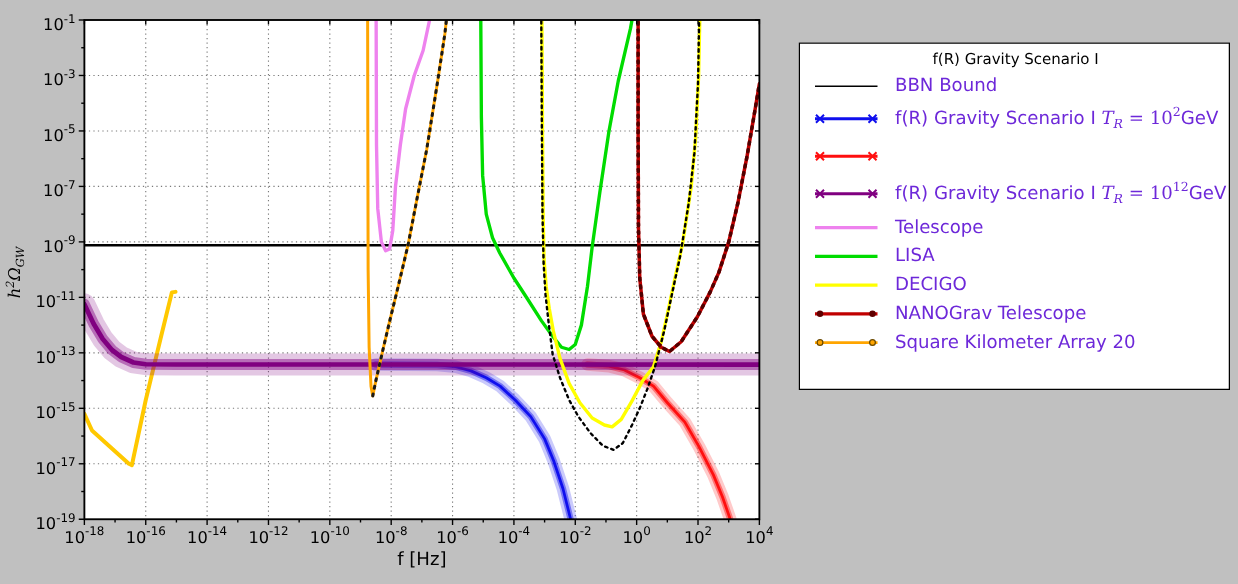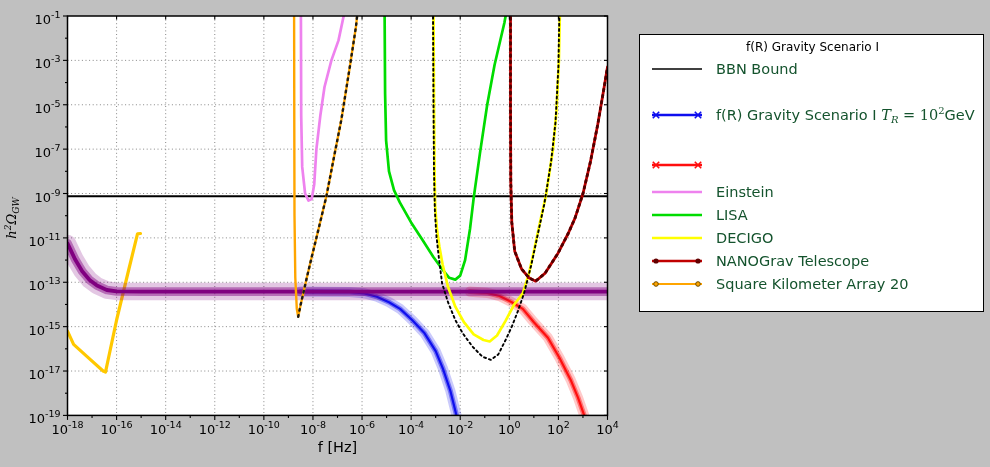--- a/index.html
+++ b/index.html
@@ -2,23 +2,23 @@
 <html><head>
 <meta charset="utf-8">
 <style>
   html,body{margin:0;padding:0;}
   body{width:990px;height:467px;background:#c0c0c0;font-family:"DejaVu Sans","Liberation Sans",sans-serif;position:relative;overflow:hidden;}
   #figure{position:absolute;left:0;top:0;width:990px;height:467px;}
   #plot-svg{position:absolute;left:0;top:0;}
   #legend{position:absolute;left:639px;top:34px;width:345px;height:278px;background:#ffffff;border:1px solid #000;box-sizing:border-box;padding:5px 6px 2px 8px;overflow:hidden;}
   .legend-title{display:block;text-align:center;font-size:12px;color:#000;margin-bottom:3px;}
   .legend-row{display:flex;align-items:center;height:23px;}
-  .legend-row.math{height:30px;margin-top:20px;}
+  .legend-row.math{height:30px;}
   .legend-sample{width:58px;flex:0 0 58px;margin-right:10px;}
-  .legend-label{font-size:14.5px;color:#14532d;white-space:nowrap;}
+  .legend-label{font-size:14.5px;color:#6d28d9;white-space:nowrap;}
   .m-ser{font-family:"DejaVu Serif","Liberation Serif",serif;}
   .m-it{font-style:italic;}
   .m-sub{font-size:10px;vertical-align:-3px;}
   .m-sup{font-size:10px;vertical-align:6px;}
 </style>
 </head>
 <body>
 
 <div id="figure">
   <svg id="plot-svg" width="990" height="467" viewBox="0 0 990 467">
@@ -178,25 +178,33 @@
           </svg>
           <span class="legend-label"><span>f(R) Gravity Scenario I </span><span class="m-ser m-it">T</span><span class="m-ser m-it m-sub">R</span><span class="m-ser"> = 10</span><span class="m-ser m-sup">2</span><span>GeV</span></span>
         </div>
         <div class="legend-row math">
           <svg width="58" height="16" viewBox="0 0 58 16" class="legend-sample">
             <line x1="4" x2="54" y1="8" y2="8" stroke="#ff0f0f" stroke-width="2.4"></line>
             <path d="M4.8 4.8L11.2 11.2M4.8 11.2L11.2 4.8" stroke="#ff0f0f" stroke-width="1.6"></path>
             <path d="M46.8 4.8L53.2 11.2M46.8 11.2L53.2 4.8" stroke="#ff0f0f" stroke-width="1.6"></path>
           </svg>
         </div>
+        <div class="legend-row math">
+          <svg width="58" height="16" viewBox="0 0 58 16" class="legend-sample">
+            <line x1="4" x2="54" y1="8" y2="8" stroke="#800080" stroke-width="2.4"></line>
+            <path d="M4.8 4.8L11.2 11.2M4.8 11.2L11.2 4.8" stroke="#800080" stroke-width="1.6"></path>
+            <path d="M46.8 4.8L53.2 11.2M46.8 11.2L53.2 4.8" stroke="#800080" stroke-width="1.6"></path>
+          </svg>
+          <span class="legend-label"><span>f(R) Gravity Scenario I </span><span class="m-ser m-it">T</span><span class="m-ser m-it m-sub">R</span><span class="m-ser"> = 10</span><span class="m-ser m-sup">12</span><span>GeV</span></span>
+        </div>
         <div class="legend-row">
           <svg width="58" height="16" viewBox="0 0 58 16" class="legend-sample">
             <line x1="4" x2="54" y1="8" y2="8" stroke="#ee82ee" stroke-width="2.6"></line>
           </svg>
-          <span class="legend-label">Einstein</span>
+          <span class="legend-label">Telescope</span>
         </div>
         <div class="legend-row">
           <svg width="58" height="16" viewBox="0 0 58 16" class="legend-sample">
             <line x1="4" x2="54" y1="8" y2="8" stroke="#00dc00" stroke-width="2.6"></line>
           </svg>
           <span class="legend-label">LISA</span>
         </div>
         <div class="legend-row">
           <svg width="58" height="16" viewBox="0 0 58 16" class="legend-sample">
             <line x1="4" x2="54" y1="8" y2="8" stroke="#ffff00" stroke-width="2.6"></line>

